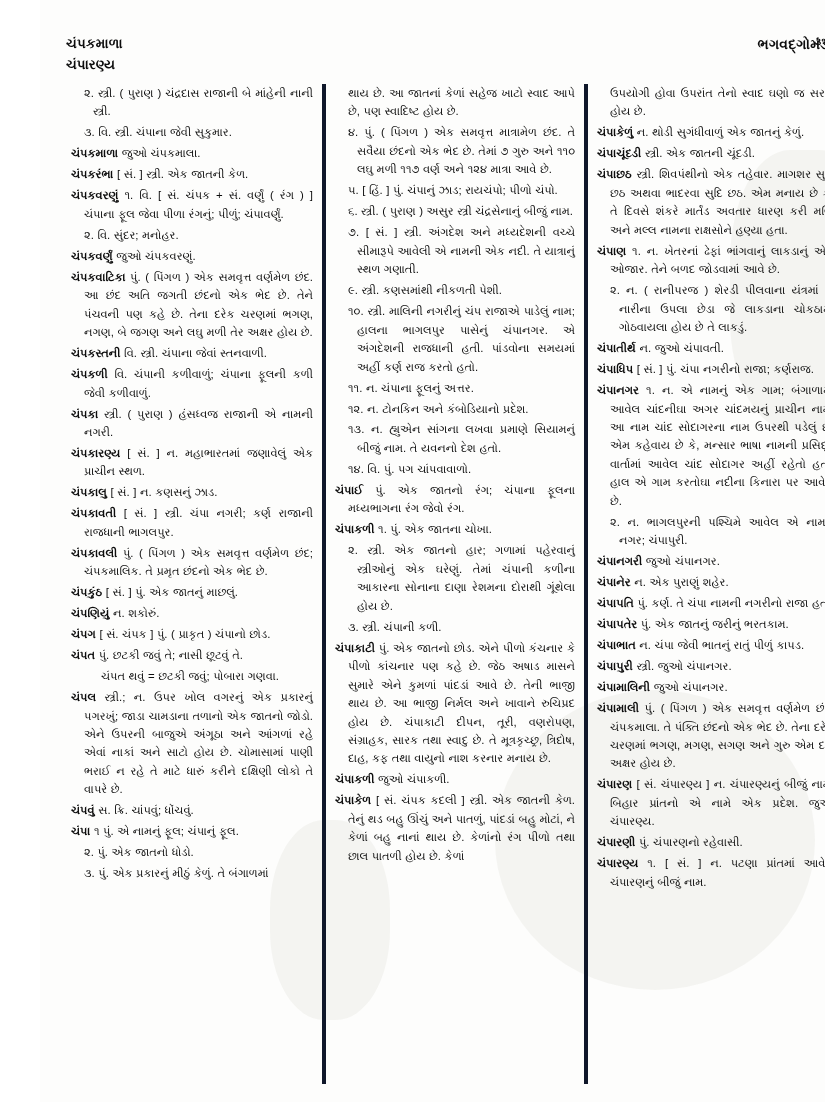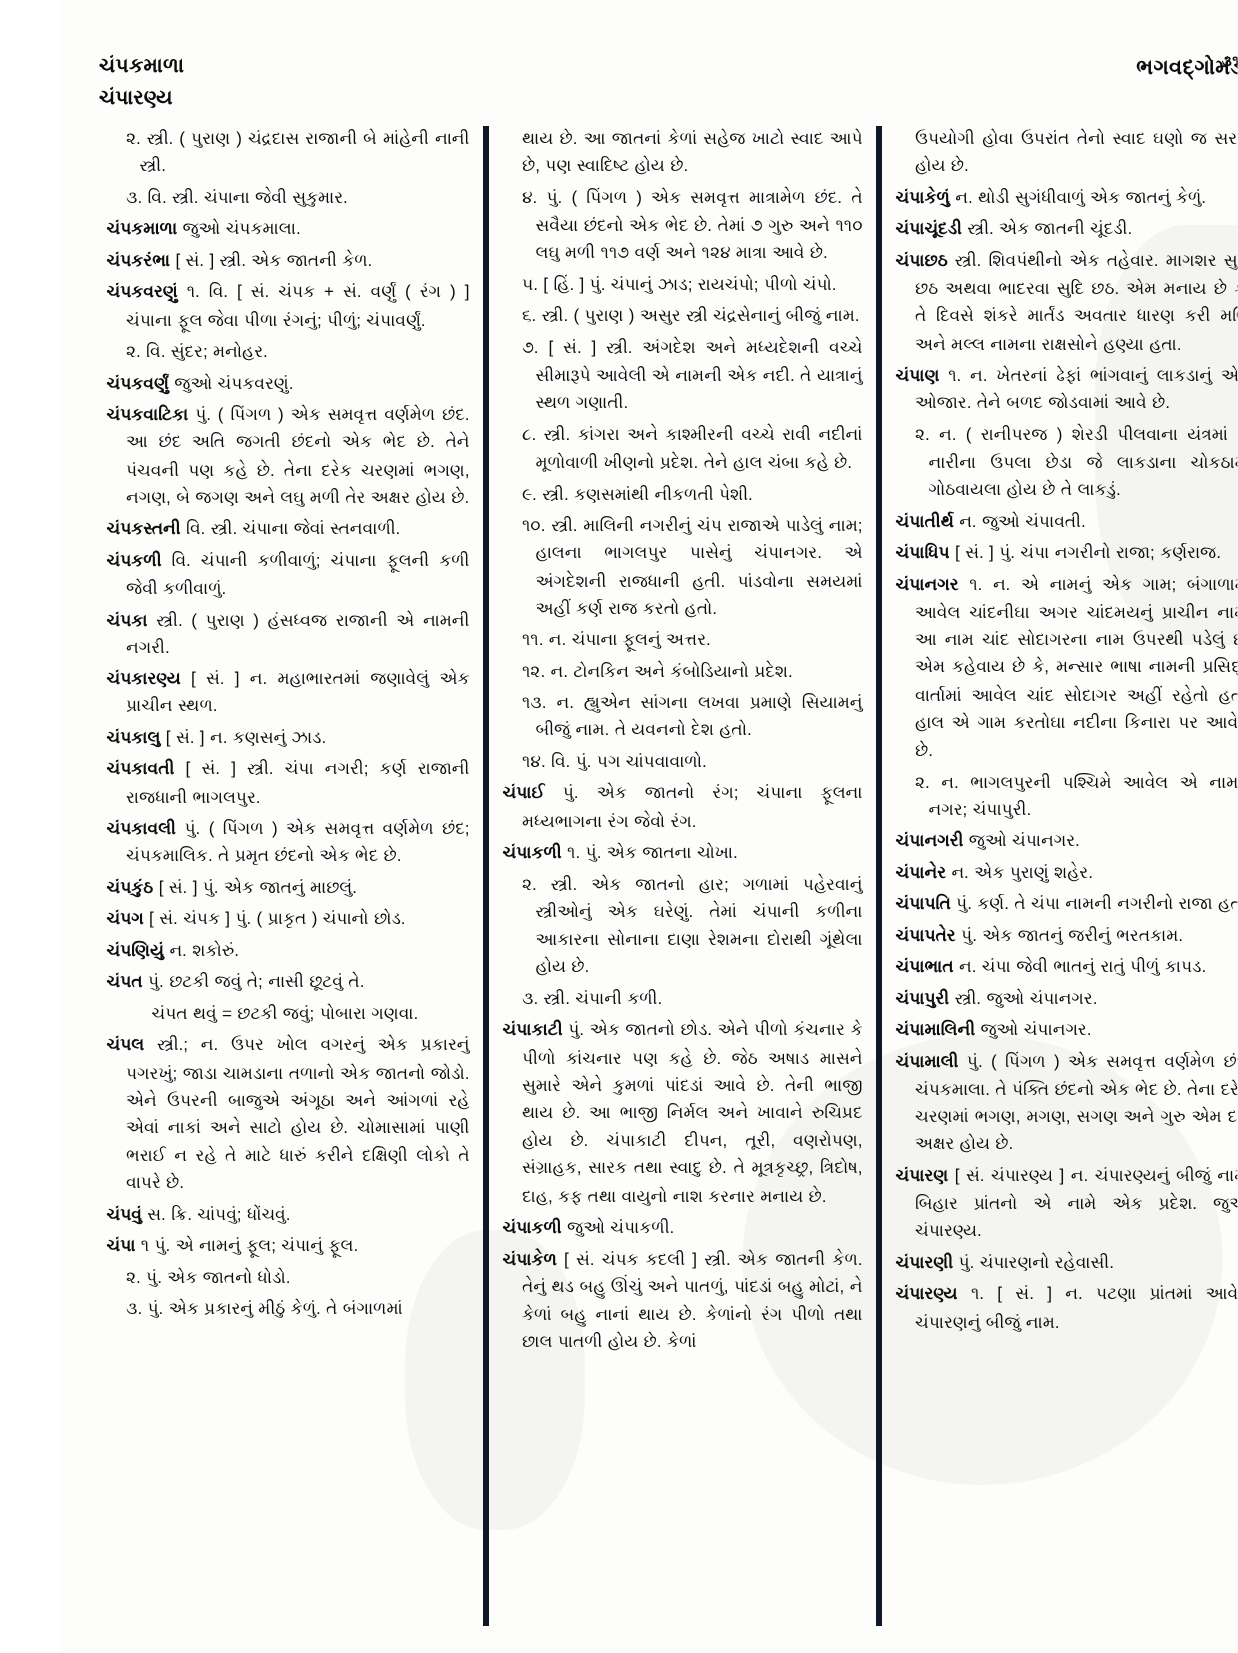--- a/index.html
+++ b/index.html
@@ -138,37 +138,36 @@
         <p class="entry"><span class="hw">ચંપકવર્ણું</span> <span>જુઓ ચંપકવરણું.</span></p>
         <p class="entry"><span class="hw">ચંપકવાટિકા</span> <span>પું. ( પિંગળ ) એક સમવૃત્ત વર્ણમેળ છંદ. આ છંદ અતિ જગતી છંદનો એક ભેદ છે. તેને પંચવની પણ કહે છે. તેના દરેક ચરણમાં ભગણ, નગણ, બે જગણ અને લઘુ મળી તેર અક્ષર હોય છે.</span></p>
         <p class="entry"><span class="hw">ચંપકસ્તની</span> <span>વિ. સ્ત્રી. ચંપાના જેવાં સ્તનવાળી.</span></p>
         <p class="entry"><span class="hw">ચંપકળી</span> <span>વિ. ચંપાની કળીવાળું; ચંપાના ફૂલની કળી જેવી કળીવાળું.</span></p>
         <p class="entry"><span class="hw">ચંપકા</span> <span>સ્ત્રી. ( પુરાણ ) હંસધ્વજ રાજાની એ નામની નગરી.</span></p>
         <p class="entry"><span class="hw">ચંપકારણ્ય</span> <span>[ સં. ] ન. મહાભારતમાં જણાવેલું એક પ્રાચીન સ્થળ.</span></p>
         <p class="entry"><span class="hw">ચંપકાલુ</span> <span>[ સં. ] ન. કણસનું ઝાડ.</span></p>
         <p class="entry"><span class="hw">ચંપકાવતી</span> <span>[ સં. ] સ્ત્રી. ચંપા નગરી; કર્ણ રાજાની રાજધાની ભાગલપુર.</span></p>
         <p class="entry"><span class="hw">ચંપકાવલી</span> <span>પું. ( પિંગળ ) એક સમવૃત્ત વર્ણમેળ છંદ; ચંપકમાલિક. તે પ્રમૃત છંદનો એક ભેદ છે.</span></p>
         <p class="entry"><span class="hw">ચંપકુંઠ</span> <span>[ સં. ] પું. એક જાતનું માછલું.</span></p>
+        <p class="entry"><span class="hw">ચંપણિયું</span> <span>ન. શકોરું.</span></p>
         <p class="entry"><span class="hw">ચંપગ</span> <span>[ સં. ચંપક ] પું. ( પ્રાકૃત ) ચંપાનો છોડ.</span></p>
-        <p class="entry"><span class="hw">ચંપણિયું</span> <span>ન. શકોરું.</span></p>
         <p class="entry"><span class="hw">ચંપત</span> <span>પું. છટકી જવું તે; નાસી છૂટવું તે.</span></p>
         <p class="entry indent-example"><span>ચંપત થવું = છટકી જવું; પોબારા ગણવા.</span></p>
         <p class="entry"><span class="hw">ચંપલ</span> <span>સ્ત્રી.; ન. ઉપર ખોલ વગરનું એક પ્રકારનું પગરખું; જાડા ચામડાના તળાનો એક જાતનો જોડો. એને ઉપરની બાજુએ અંગૂઠા અને આંગળાં રહે એવાં નાકાં અને સાટો હોય છે. ચોમાસામાં પાણી ભરાઈ ન રહે તે માટે ધારું કરીને દક્ષિણી લોકો તે વાપરે છે.</span></p>
         <p class="entry"><span class="hw">ચંપવું</span> <span>સ. ક્રિ. ચાંપવું; ધોંચવું.</span></p>
         <p class="entry"><span class="hw">ચંપા</span> <span>૧ પું. એ નામનું ફૂલ; ચંપાનું ફૂલ.</span></p>
         <p class="entry sub"><span>૨. પું. એક જાતનો ધોડો.</span></p>
         <p class="entry sub"><span>૩. પું. એક પ્રકારનું મીઠું કેળું. તે બંગાળમાં</span></p>
       </div>
       <div class="col">
         <p class="entry cont"><span>થાય છે. આ જાતનાં કેળાં સહેજ ખાટો સ્વાદ આપે છે, પણ સ્વાદિષ્ટ હોય છે.</span></p>
         <p class="entry sub"><span>૪. પું. ( પિંગળ ) એક સમવૃત્ત માત્રામેળ છંદ. તે સવૈયા છંદનો એક ભેદ છે. તેમાં ૭ ગુરુ અને ૧૧૦ લઘુ મળી ૧૧૭ વર્ણ અને ૧૨૪ માત્રા આવે છે.</span></p>
         <p class="entry sub"><span>૫. [ હિં. ] પું. ચંપાનું ઝાડ; રાયચંપો; પીળો ચંપો.</span></p>
         <p class="entry sub"><span>૬. સ્ત્રી. ( પુરાણ ) અસુર સ્ત્રી ચંદ્રસેનાનું બીજું નામ.</span></p>
         <p class="entry sub"><span>૭. [ સં. ] સ્ત્રી. અંગદેશ અને મધ્યદેશની વચ્ચે સીમારૂપે આવેલી એ નામની એક નદી. તે યાત્રાનું સ્થળ ગણાતી.</span></p>
-        <p class="entry sub"><span>૮. સ્ત્રી. કાંગરા અને કાશ્મીરની વચ્ચે રાવી નદીનાં મૂળોવાળી ખીણનો પ્રદેશ. તેને હાલ ચંબા કહે છે.</span></p>
         <p class="entry sub"><span>૯. સ્ત્રી. કણસમાંથી નીકળતી પેશી.</span></p>
         <p class="entry sub"><span>૧૦. સ્ત્રી. માલિની નગરીનું ચંપ રાજાએ પાડેલું નામ; હાલના ભાગલપુર પાસેનું ચંપાનગર. એ અંગદેશની રાજધાની હતી. પાંડવોના સમયમાં અહીં કર્ણ રાજ કરતો હતો.</span></p>
         <p class="entry sub"><span>૧૧. ન. ચંપાના ફૂલનું અત્તર.</span></p>
         <p class="entry sub"><span>૧૨. ન. ટોનકિન અને કંબોડિયાનો પ્રદેશ.</span></p>
         <p class="entry sub"><span>૧૩. ન. હ્યુએન સાંગના લખવા પ્રમાણે સિયામનું બીજું નામ. તે યવનનો દેશ હતો.</span></p>
         <p class="entry sub"><span>૧૪. વિ. પું. પગ ચાંપવાવાળો.</span></p>
         <p class="entry"><span class="hw">ચંપાઈ</span> <span>પું. એક જાતનો રંગ; ચંપાના ફૂલના મધ્યભાગના રંગ જેવો રંગ.</span></p>
         <p class="entry"><span class="hw">ચંપાકળી</span> <span>૧. પું. એક જાતના ચોખા.</span></p>
         <p class="entry sub"><span>૨. સ્ત્રી. એક જાતનો હાર; ગળામાં પહેરવાનું સ્ત્રીઓનું એક ઘરેણું. તેમાં ચંપાની કળીના આકારના સોનાના દાણા રેશમના દોરાથી ગૂંથેલા હોય છે.</span></p>
         <p class="entry sub"><span>૩. સ્ત્રી. ચંપાની કળી.</span></p>

